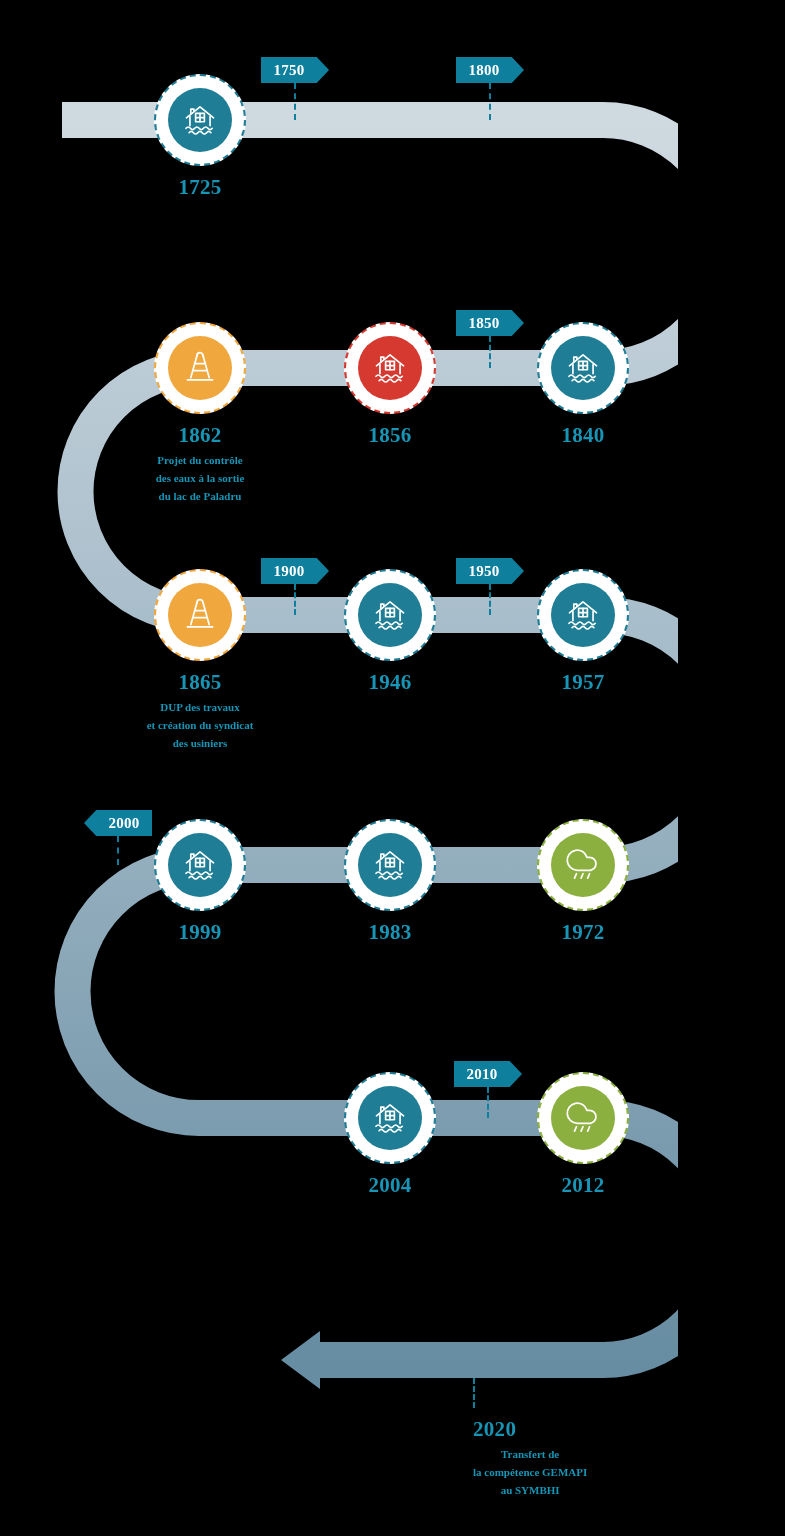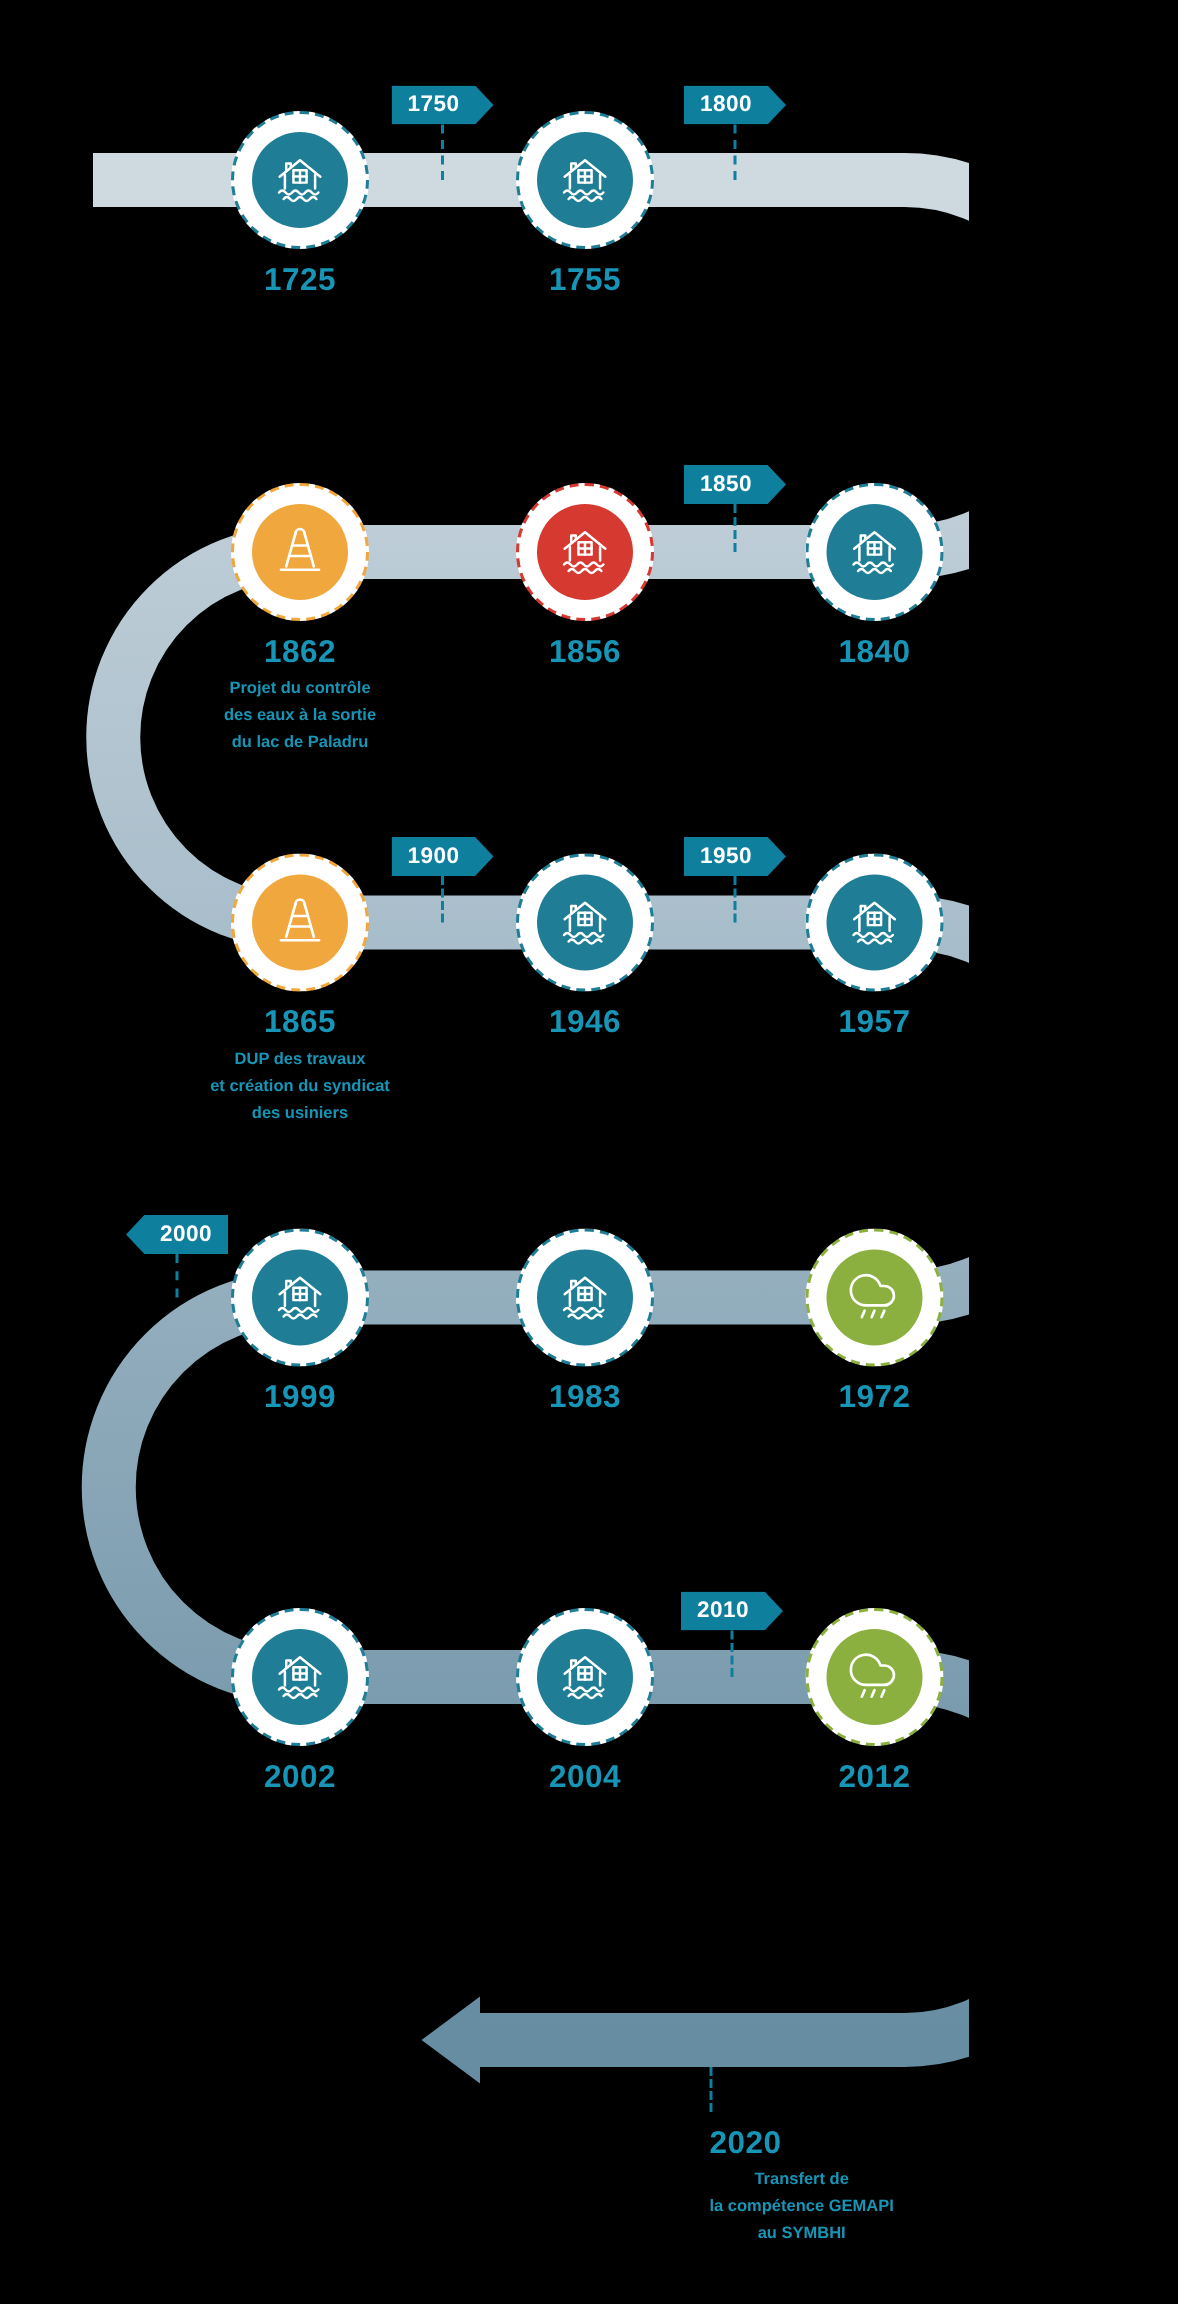--- a/index.html
+++ b/index.html
@@ -10,21 +10,21 @@
     --teal:#1f7e95;
     --orange:#f0a73d;
     --red:#d6392f;
     --green:#8bb03f;
     --flag:#0f7f9e;
     --text:#1795b6;
   }
   html,body{margin:0;padding:0;background:var(--background);}
   .canvas{
     position:relative;width:646px;height:1536px;background:var(--background);
-    overflow:hidden;font-family:Liberation Sans, sans-serif;
+    overflow:hidden;font-family:Liberation Serif, serif;padding-left:32px;
   }
   .track{position:absolute;left:0;top:0;z-index:0;}
   .node-wrap{
     position:absolute;width:190px;display:flex;flex-direction:column;
     align-items:center;z-index:3;
   }
   .circle{
     width:92px;height:92px;border-radius:50%;background:#ffffff;
     border:2.5px dashed var(--teal);box-sizing:border-box;
     display:flex;align-items:center;justify-content:center;
@@ -157,30 +157,20 @@
   <div class="node-wrap" style="left:105px;top:74px">
     <div class="circle teal">
       <div class="circle-inner">
         <svg class="icon" viewBox="0 0 48 48">
             <use href="#flood-house"></use>
           </svg>
       </div>
     </div>
     <div class="year">1725</div>
   </div>
-  <div class="node-wrap" style="left:295px;top:74px">
-    <div class="circle teal">
-      <div class="circle-inner">
-        <svg class="icon" viewBox="0 0 48 48">
-            <use href="#flood-house"></use>
-          </svg>
-      </div>
-    </div>
-    <div class="year">1755</div>
-  </div>
 
   <div class="node-wrap" style="left:105px;top:322px">
     <div class="circle orange">
       <div class="circle-inner">
         <svg class="icon" viewBox="0 0 48 48">
             <use href="#roadwork-cone"></use>
           </svg>
       </div>
     </div>
     <div class="year">1862</div>
@@ -267,30 +257,20 @@
     <div class="circle green">
       <div class="circle-inner">
         <svg class="icon" viewBox="0 0 48 48">
             <use href="#rain-cloud"></use>
           </svg>
       </div>
     </div>
     <div class="year">1972</div>
   </div>
 
-  <div class="node-wrap" style="left:105px;top:1072px">
-    <div class="circle teal">
-      <div class="circle-inner">
-        <svg class="icon" viewBox="0 0 48 48">
-            <use href="#flood-house"></use>
-          </svg>
-      </div>
-    </div>
-    <div class="year">2002</div>
-  </div>
   <div class="node-wrap" style="left:295px;top:1072px">
     <div class="circle teal">
       <div class="circle-inner">
         <svg class="icon" viewBox="0 0 48 48">
             <use href="#flood-house"></use>
           </svg>
       </div>
     </div>
     <div class="year">2004</div>
   </div>

